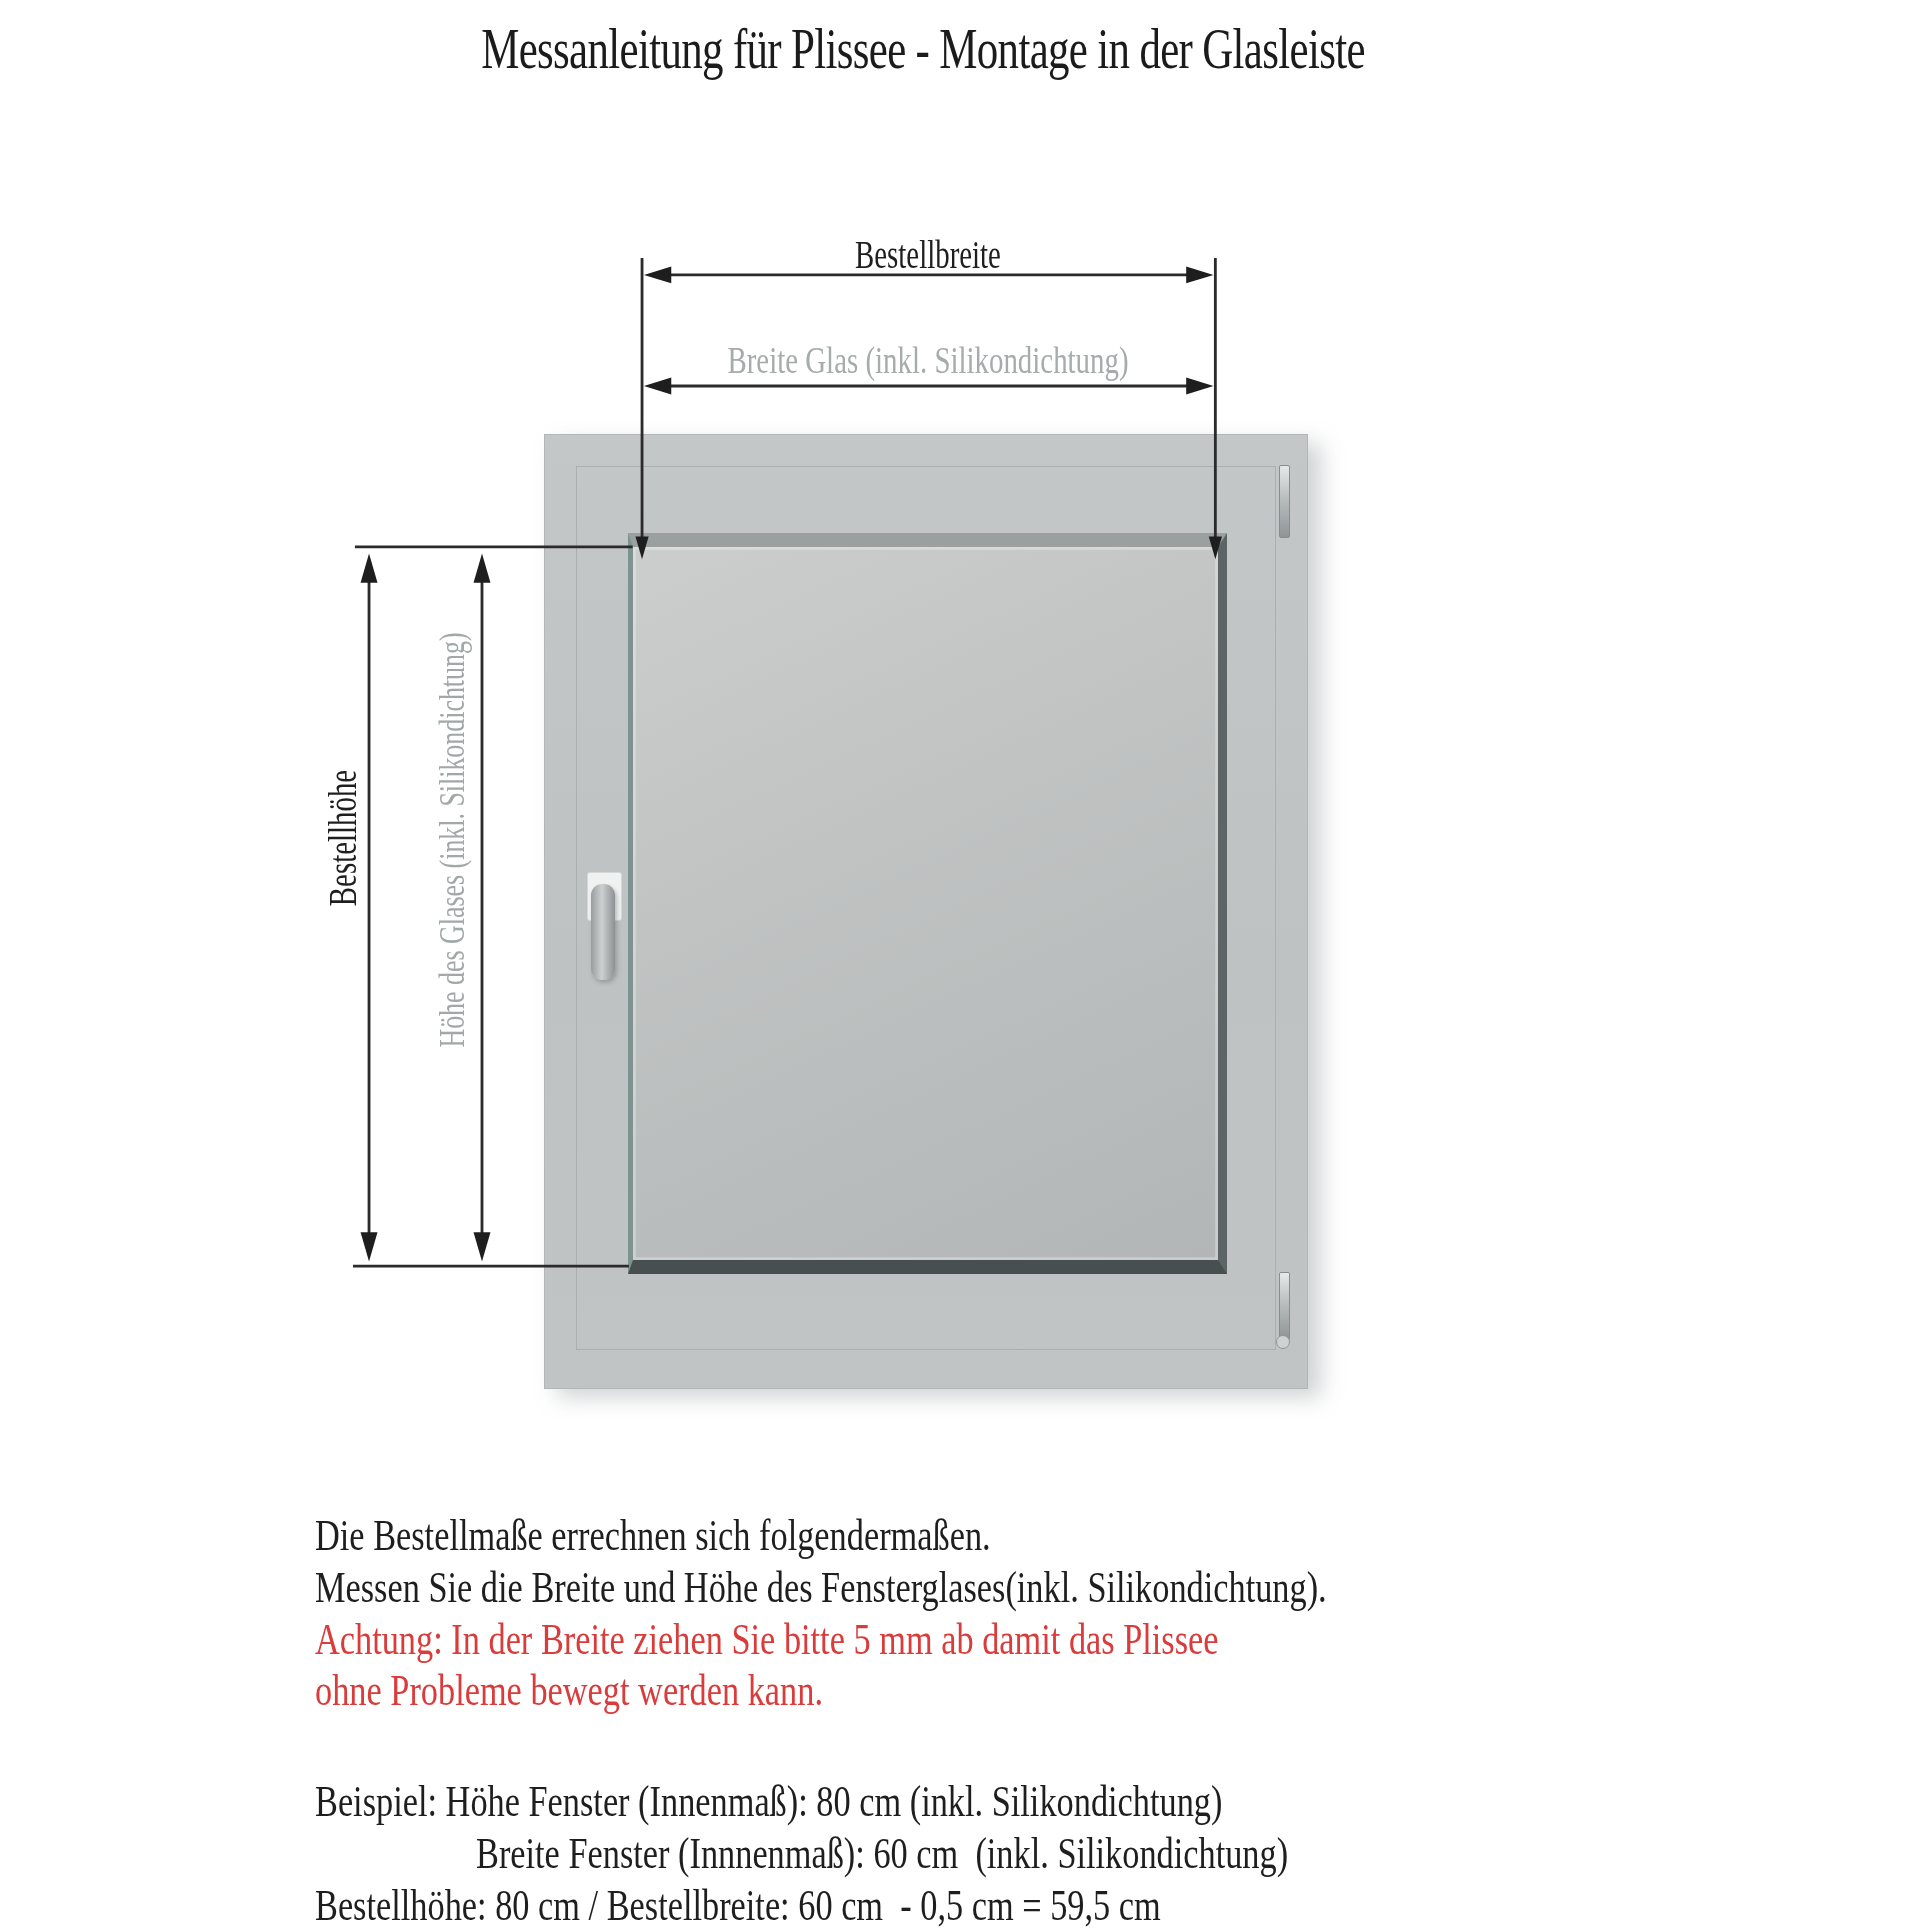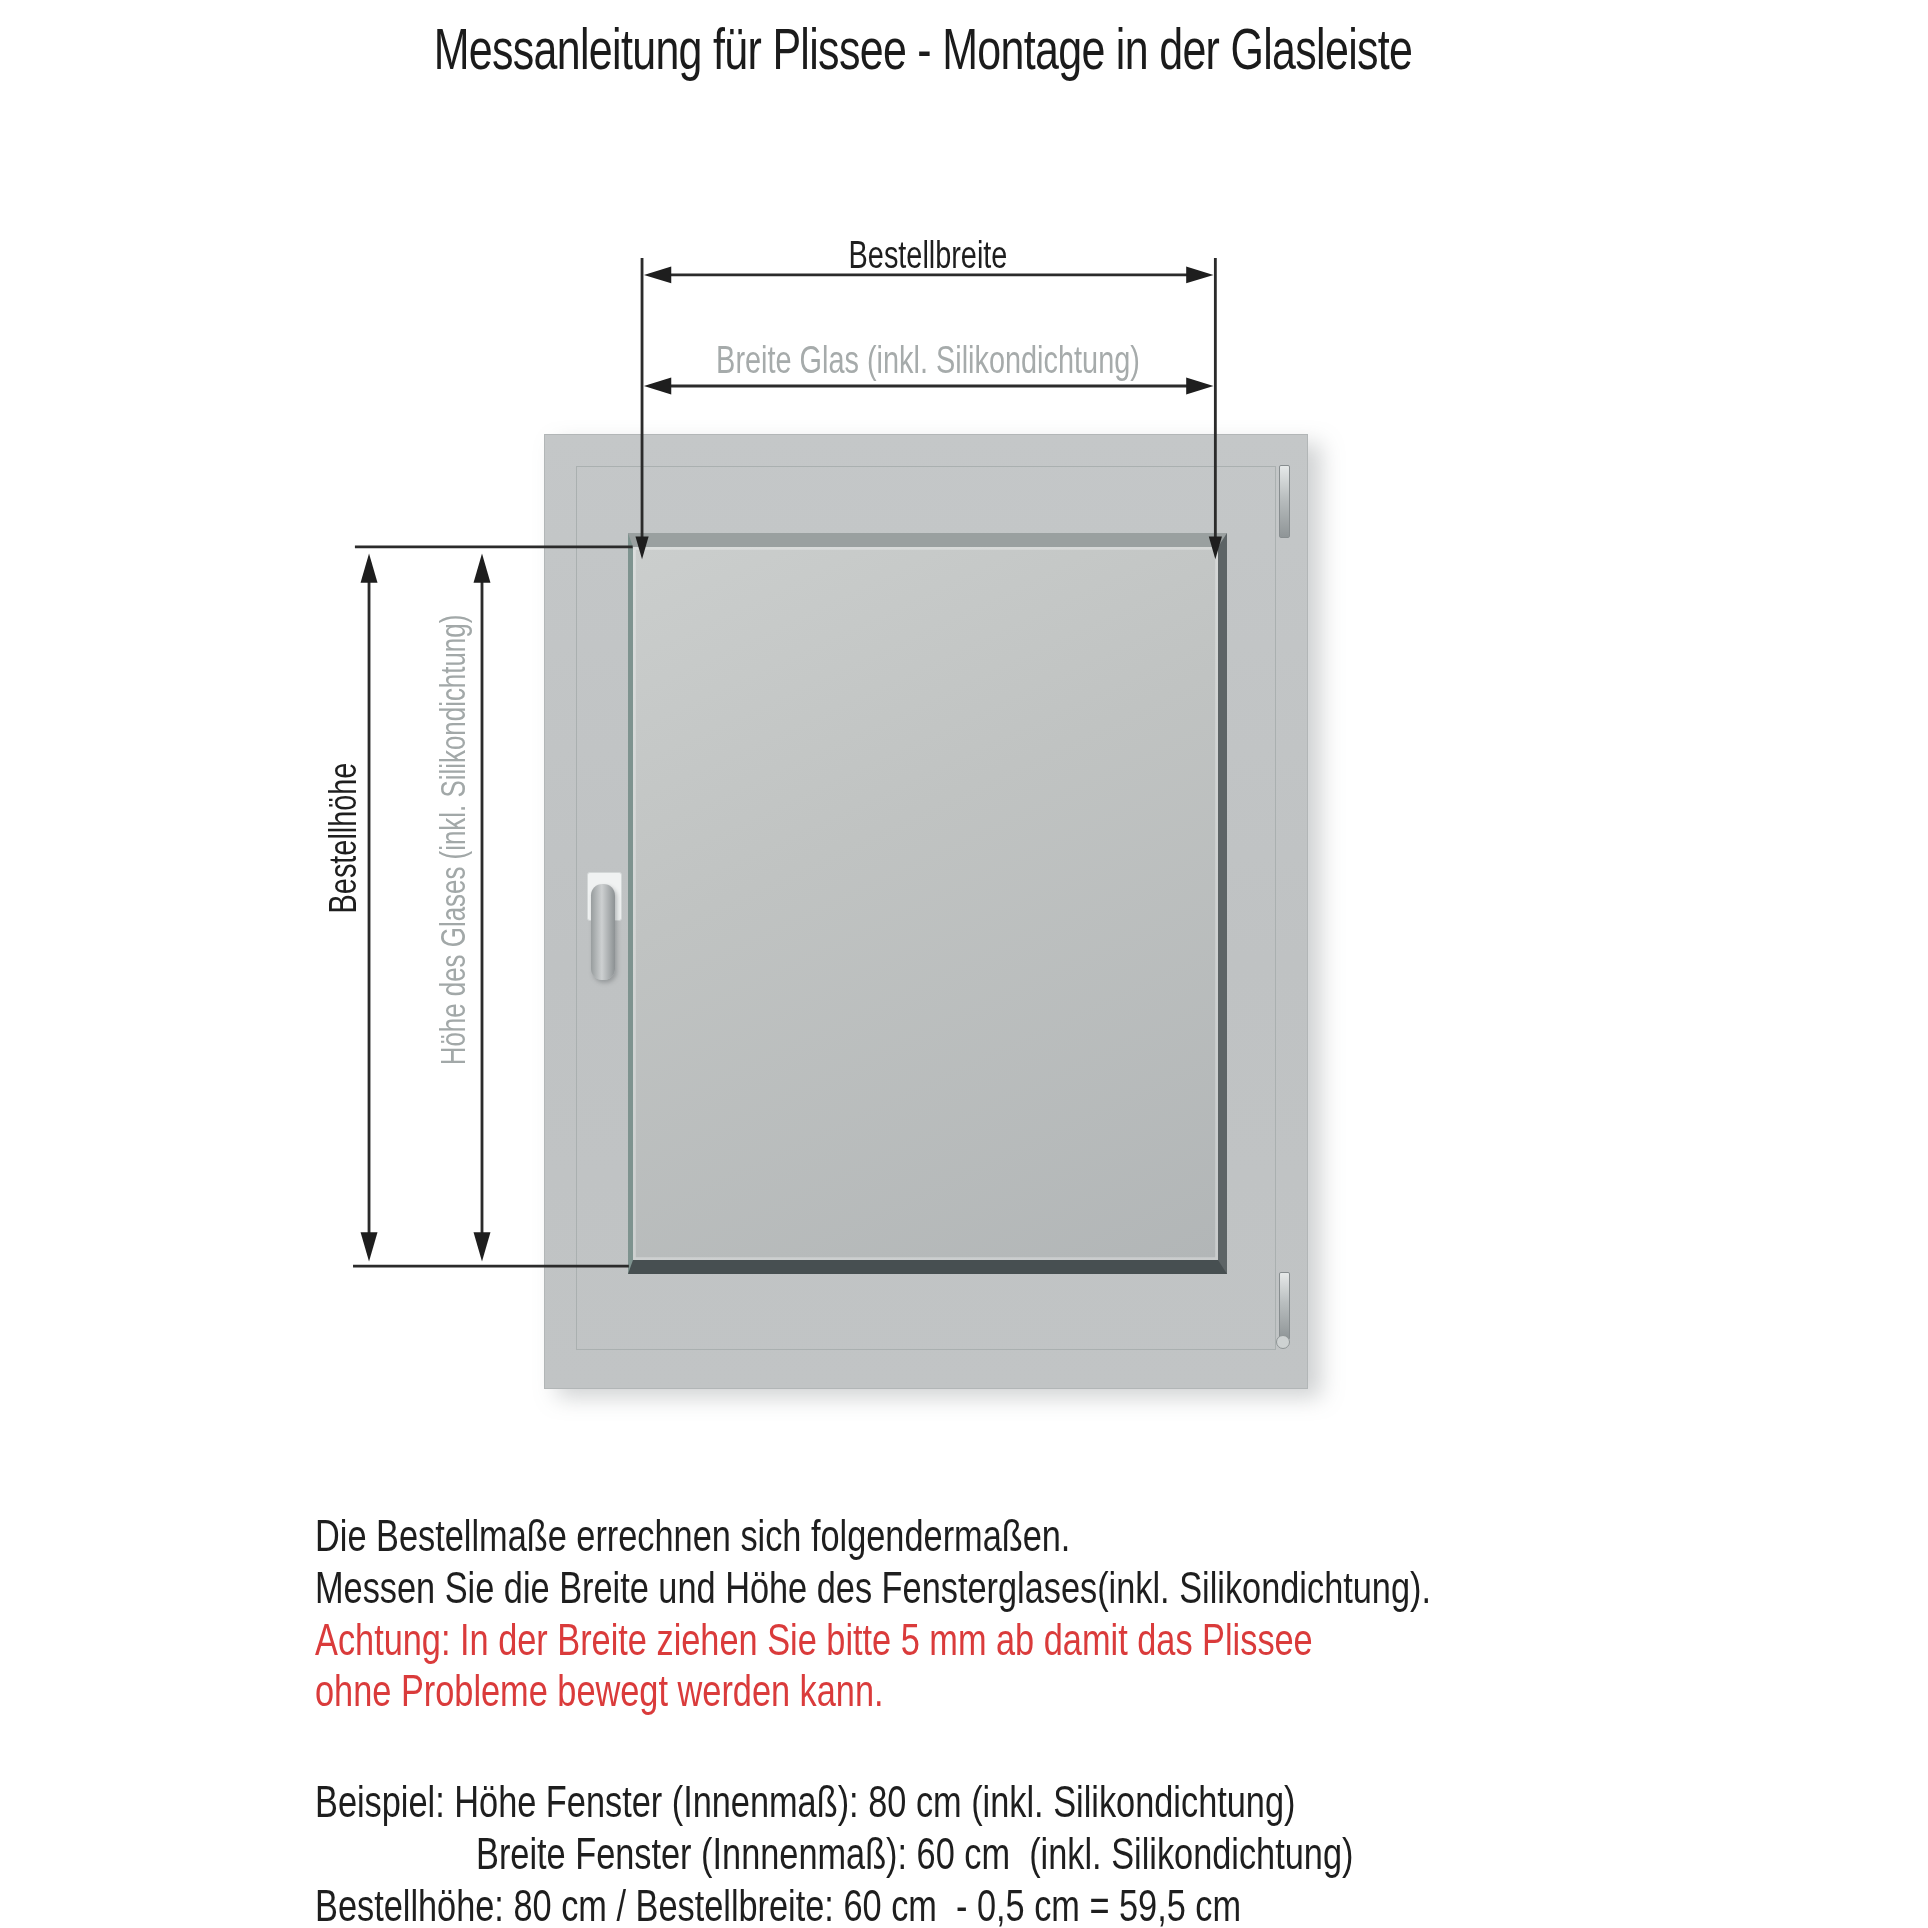--- a/index.html
+++ b/index.html
@@ -2,21 +2,21 @@
 <html style="font-size:15px"><head>
 <meta charset="utf-8">
 <style>
   html, body { margin: 0; padding: 0; background: #ffffff; }
   .page {
     position: relative;
     width: 1540px;
     height: 1928px;
     background: #ffffff;
     overflow: hidden;
-    font-family: Liberation Sans, sans-serif;
+    font-family: Liberation Serif, serif;
     color: #1e1e1e;
   }
 
   
   .title {
     position: absolute;
     left: 0; top: 15px;
     width: 1846px;
     text-align: center;
     font-size: 58px;

